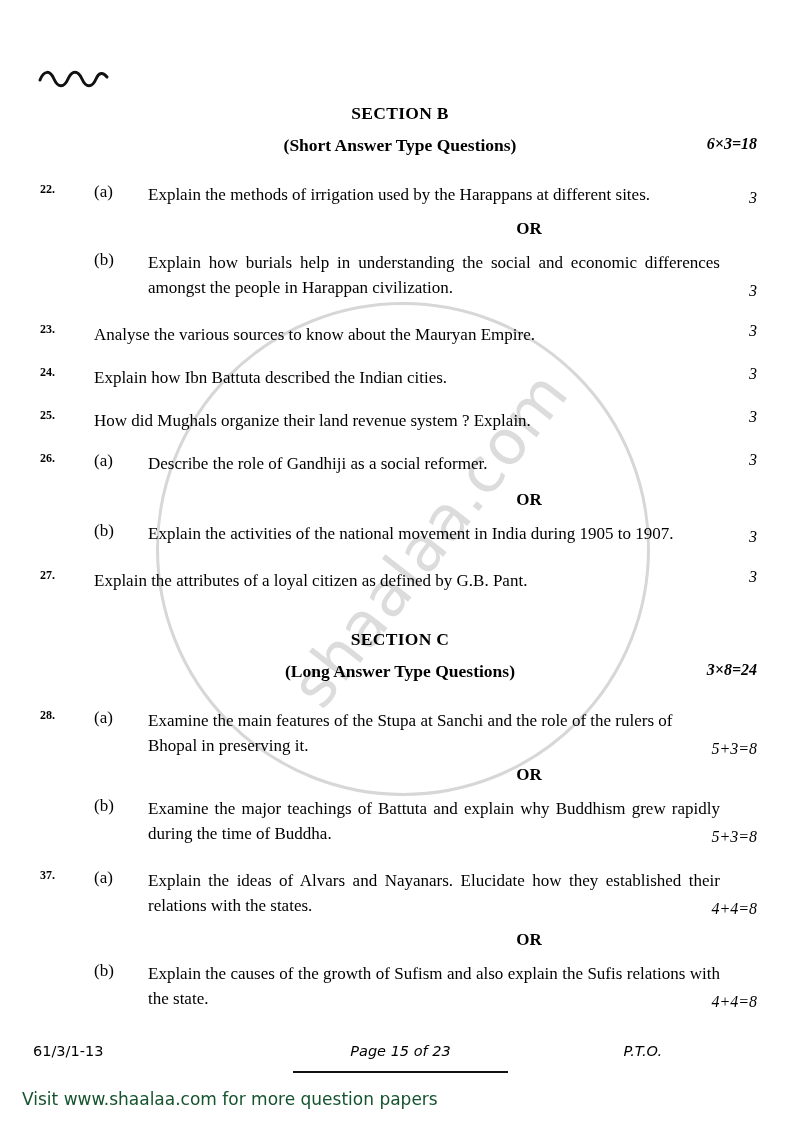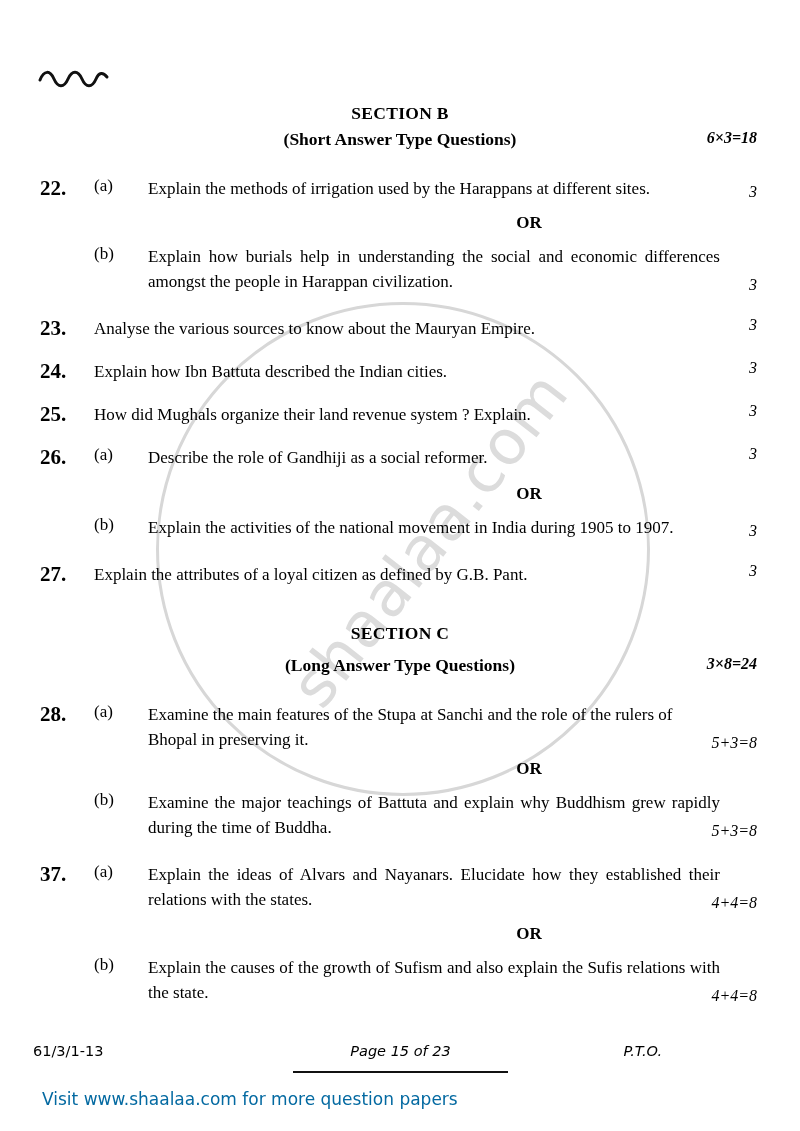--- a/index.html
+++ b/index.html
@@ -91,21 +91,21 @@
   .q {
     position: relative;
     margin: 0;
     padding: 0;
   }
   .q-num {
     position: absolute;
     left: 40px;
     top: 0;
     font-weight: bold;
-    font-size: 21px;
+    font-size: 12px;
   }
   .q-sub {
     position: absolute;
     left: 94px;
     top: 0;
     font-size: 17px;
   }
   .q-body {
     font-size: 17px;
     line-height: 25px;
@@ -160,22 +160,21 @@
     position: absolute;
     right: 42px; top: 0;
   }
 
   .banner {
     position: absolute;
     left: 22px;
     top: 1089px;
     font-family: "DejaVu Sans", sans-serif;
     font-size: 17px;
-    color: #0369a1;
-    margin-left: 20px;
+    color: #14532d;
   }
 </style>
 </head>
 <body>
 
 <div class="page">
 
   <div class="watermark-layer">
     <div class="wm-circle"></div>
     <div class="wm-text">shaalaa.com</div>
@@ -185,21 +184,21 @@
 
     <div class="squiggle">
       <svg width="72" height="24" viewBox="0 0 72 24">
         <path d="M2,14 C6,4 12,4 16,13 C20,22 26,22 30,13 C34,4 40,4 44,13 C48,22 54,22 58,13 C61,6 65,6 69,11" fill="none" stroke="#111" stroke-width="3" stroke-linecap="round"></path>
       </svg>
     </div>
 
     <div style="margin-top:103px;">
       <div class="section-head">SECTION B</div>
     </div>
-    <div style="margin-top:5px; position:relative;">
+    <div style="margin-top:11px; position:relative;">
       <div class="section-sub">(Short Answer Type Questions)</div>
       <div class="section-marks">6×3=18</div>
     </div>
 
     <div class="q" style="margin-top:26px;">
       <span class="q-num">22.</span>
       <span class="q-sub">(a)</span>
       <div class="q-body indent-sub">Explain the methods of irrigation used by the Harappans at different sites.</div>
       <span class="q-marks" style="bottom:0;">3</span>
     </div>

